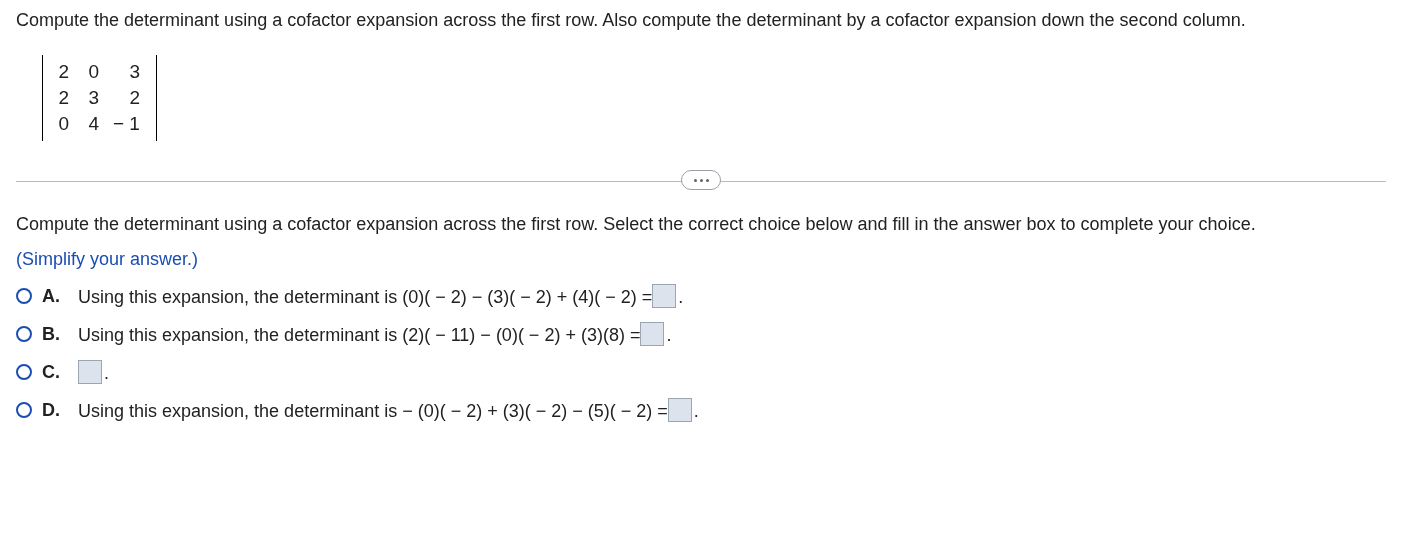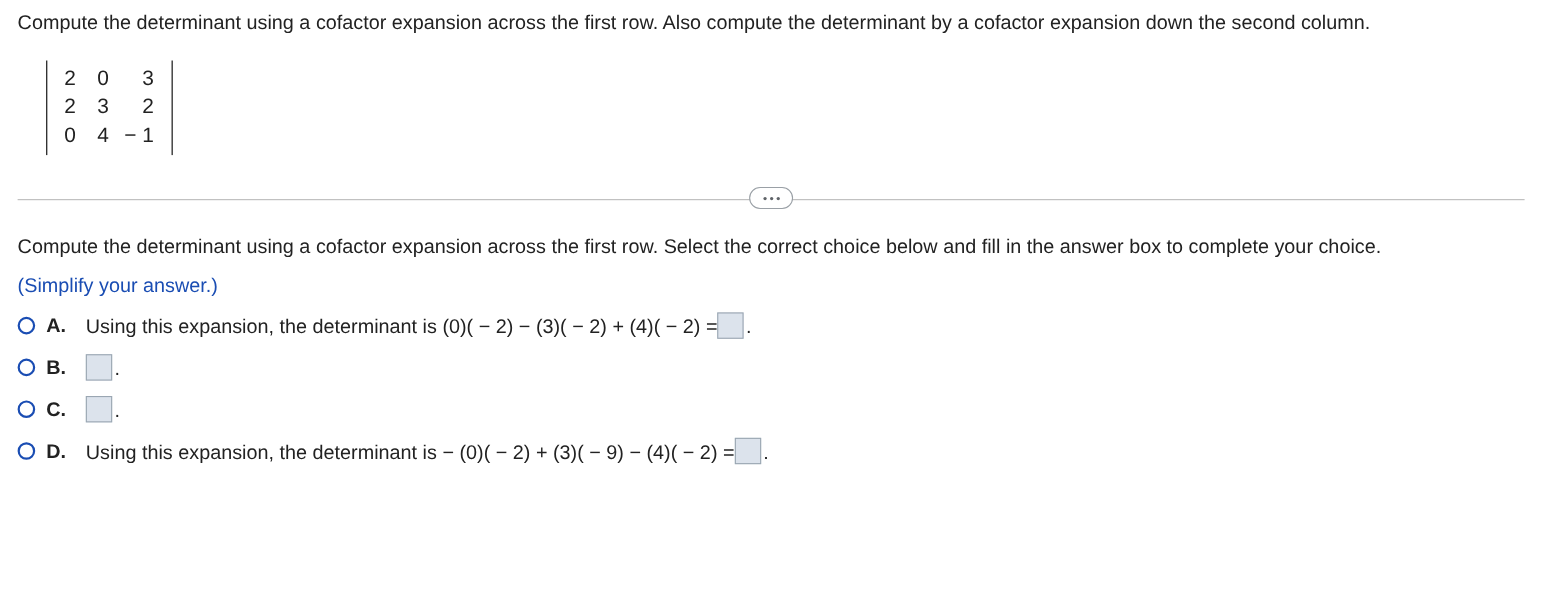--- a/index.html
+++ b/index.html
@@ -175,39 +175,40 @@
       <span>Using this expansion, the determinant is (0)( − 2) − (3)( − 2) + (4)( − 2) =</span>
       <span class="answer-box"></span>
       <span class="period">.</span>
     </div>
   </div>
 
   <div class="choice">
     <div class="radio"></div>
     <div class="choice-letter">B.</div>
     <div class="choice-text">
+      <span>Using this expansion, the determinant is (2)( − 11) − (0)( − 2) + (3)(8) =</span>
       <span class="answer-box"></span>
       <span class="period">.</span>
     </div>
   </div>
 
   <div class="choice">
     <div class="radio"></div>
     <div class="choice-letter">C.</div>
     <div class="choice-text">
       <span class="answer-box"></span>
       <span class="period">.</span>
     </div>
   </div>
 
   <div class="choice">
     <div class="radio"></div>
     <div class="choice-letter">D.</div>
     <div class="choice-text">
-      <span>Using this expansion, the determinant is  − (0)( − 2) + (3)( − 9) − (4)( − 2) =</span>
+      <span>Using this expansion, the determinant is  − (0)( − 2) + (3)( − 2) − (5)( − 2) =</span>
       <span class="answer-box"></span>
       <span class="period">.</span>
     </div>
   </div>
 
 </div>
 
 
 
 

